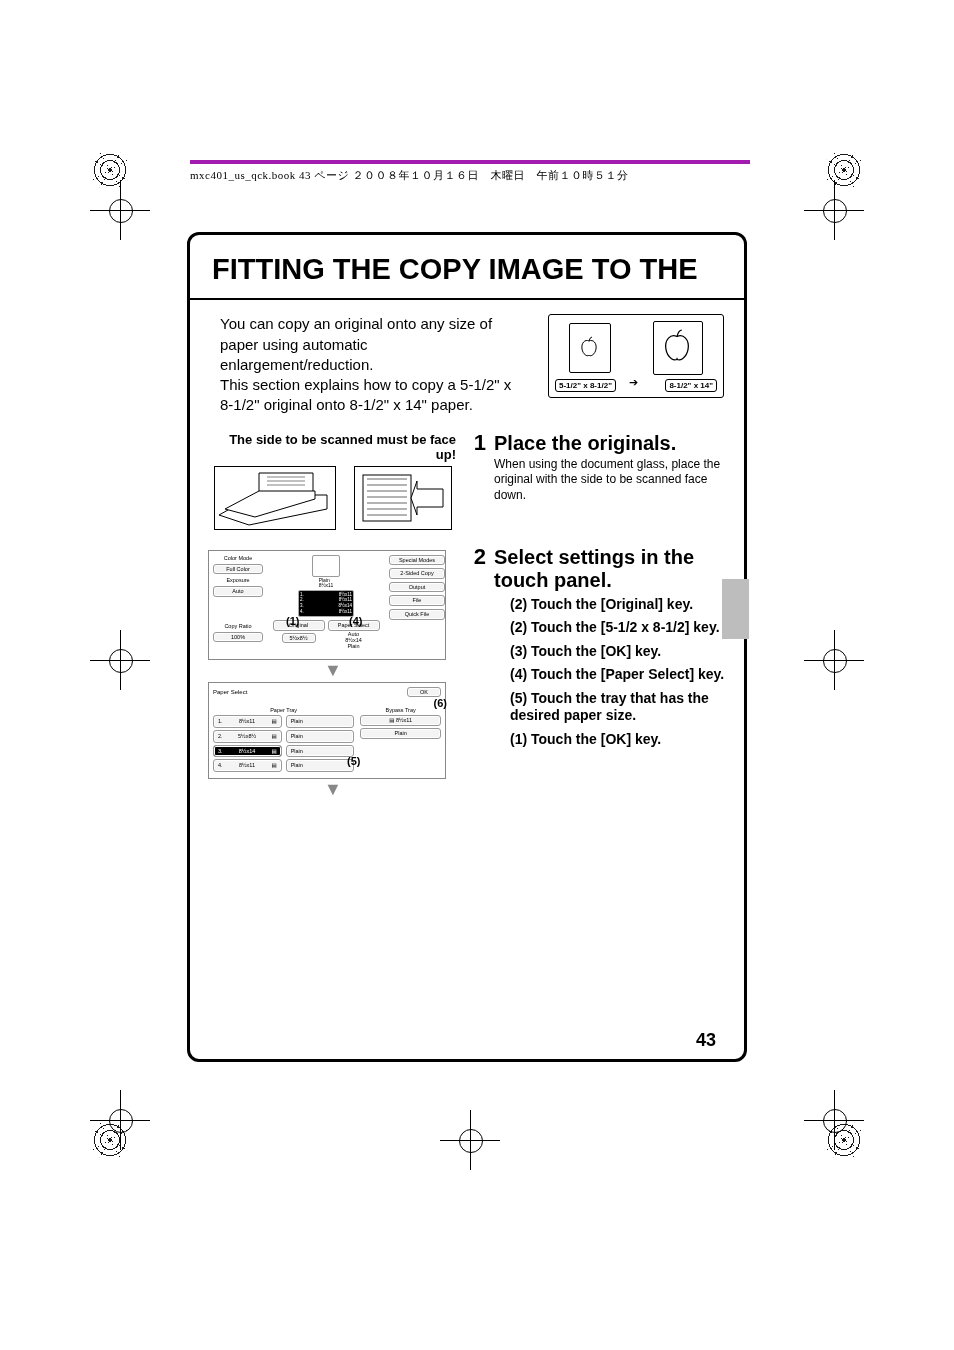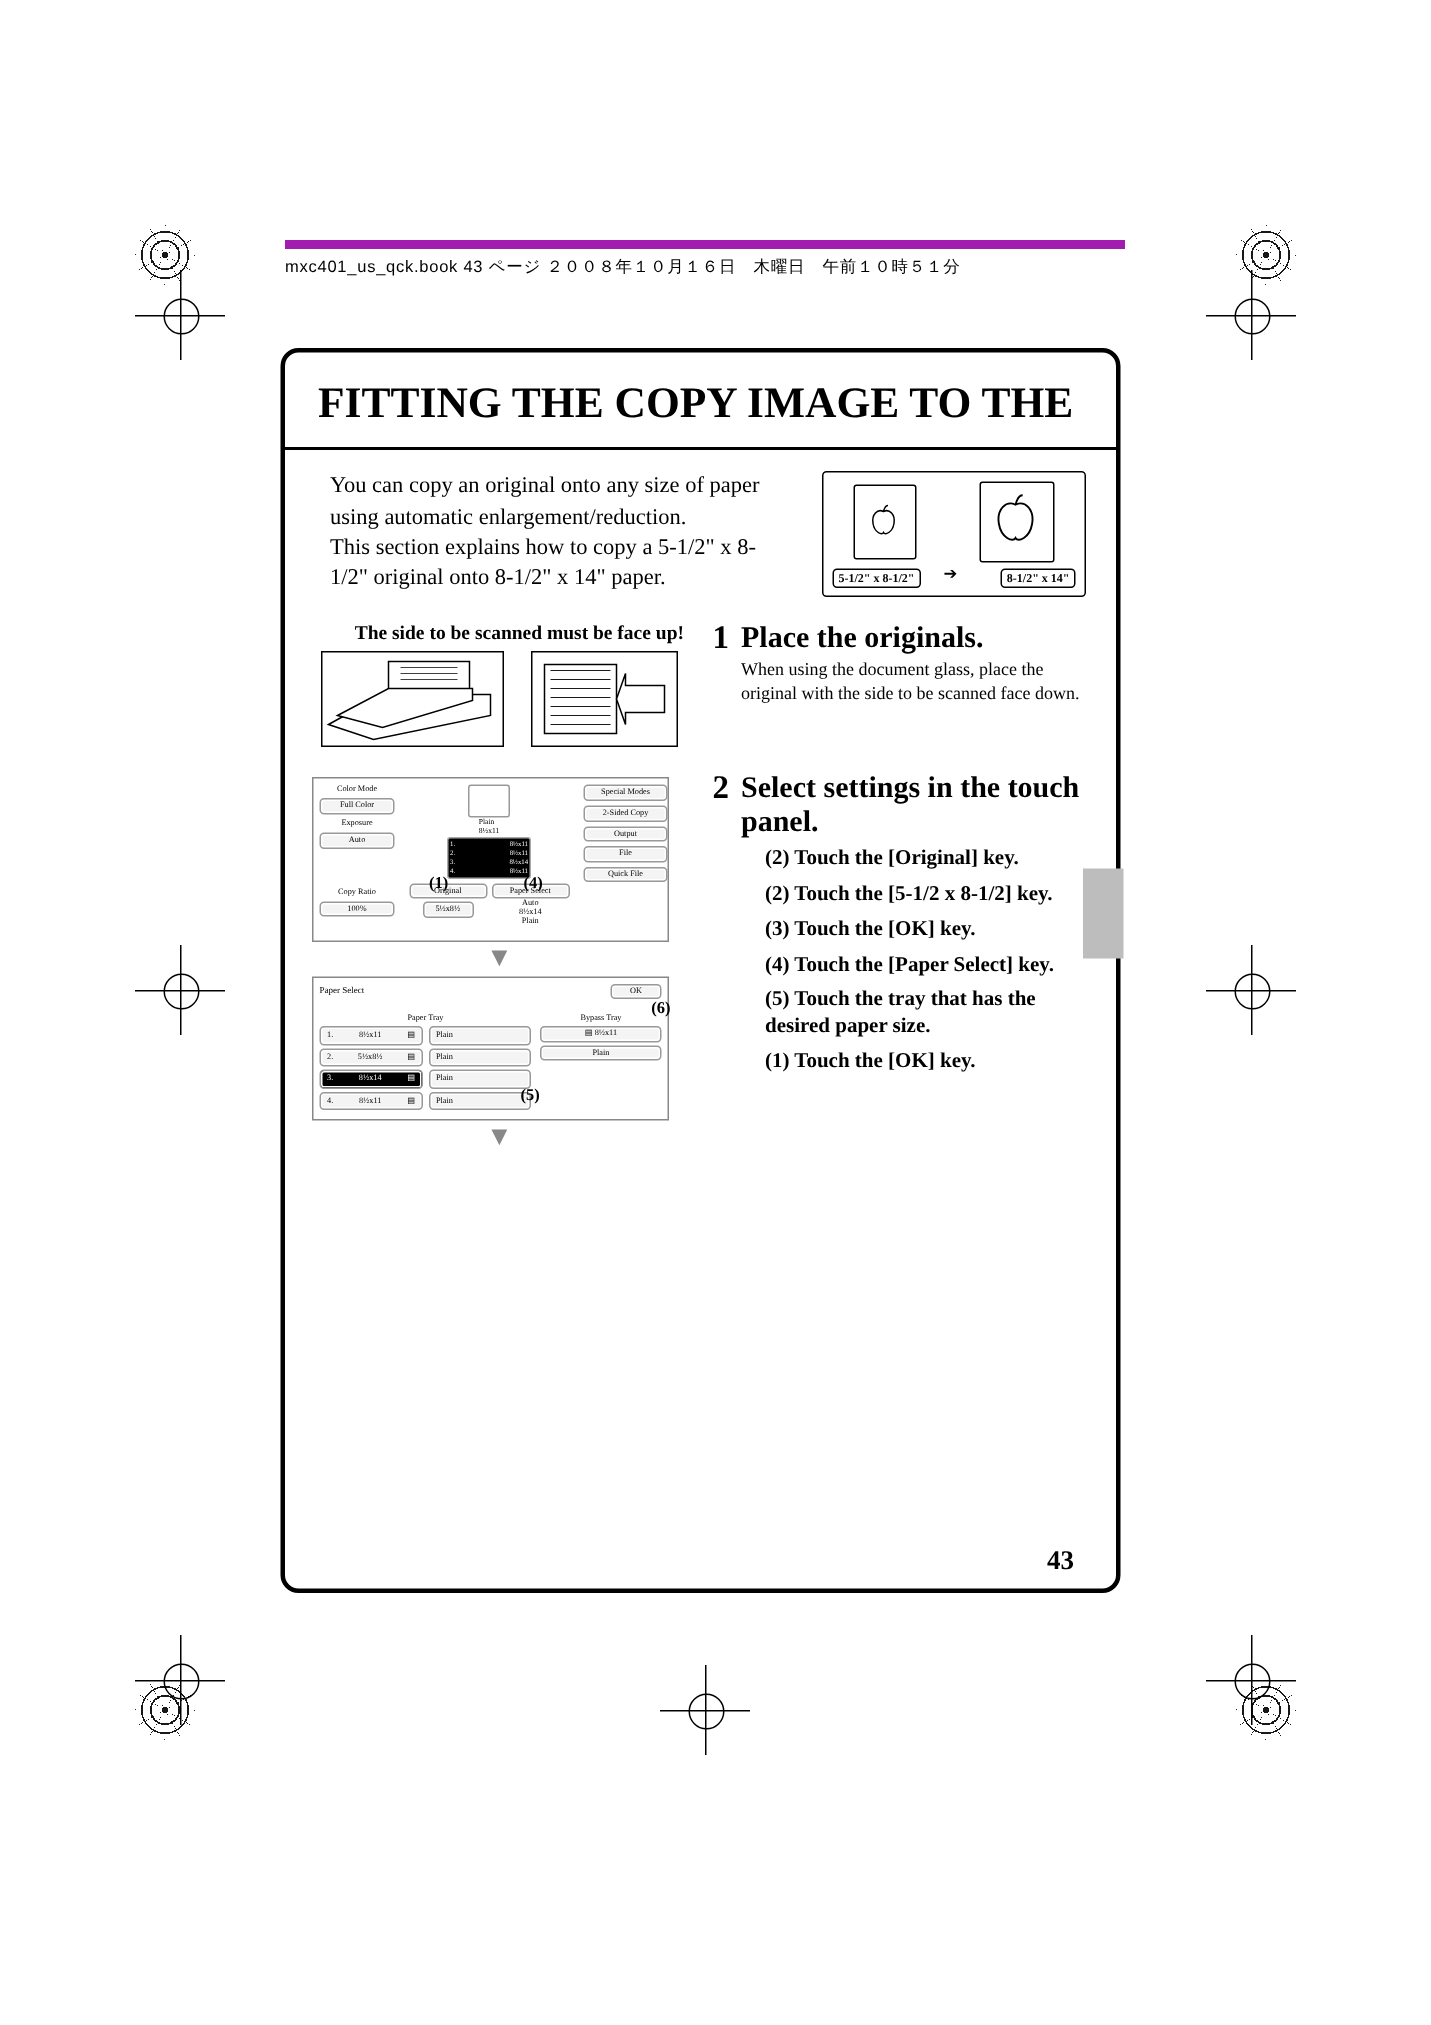--- a/index.html
+++ b/index.html
@@ -49,38 +49,37 @@
     position:absolute; left:50%; top:50%;
     width:22px; height:22px; margin:-11px 0 0 -11px;
     border:1px solid #000; border-radius:50%;
   }
 
   .header-line {
     position: absolute;
     left: 190px;
     top: 160px;
     width: 560px;
-    border-top: 6px solid #a21caf;
-    font-family: Liberation Sans, sans-serif;
+    border-top: 4px solid #a21caf;
+    font-family: Liberation Serif, serif;
     font-size: 11px;
     padding-top: 4px;
     letter-spacing: 0.5px;
   }
 
   
   .content-frame {
     position: absolute;
     left: 187px;
     top: 232px;
     width: 560px;
     height: 830px;
     border: 3px solid #000;
     border-radius: 12px;
     box-sizing: border-box;
-    font-family: Liberation Serif, serif;
   }
 
   .page-title {
     margin: 0;
     padding: 18px 22px 12px 22px;
     font-size: 29px;
     font-weight: bold;
     line-height: 1.15;
     border-bottom: 2px solid #000;
   }

